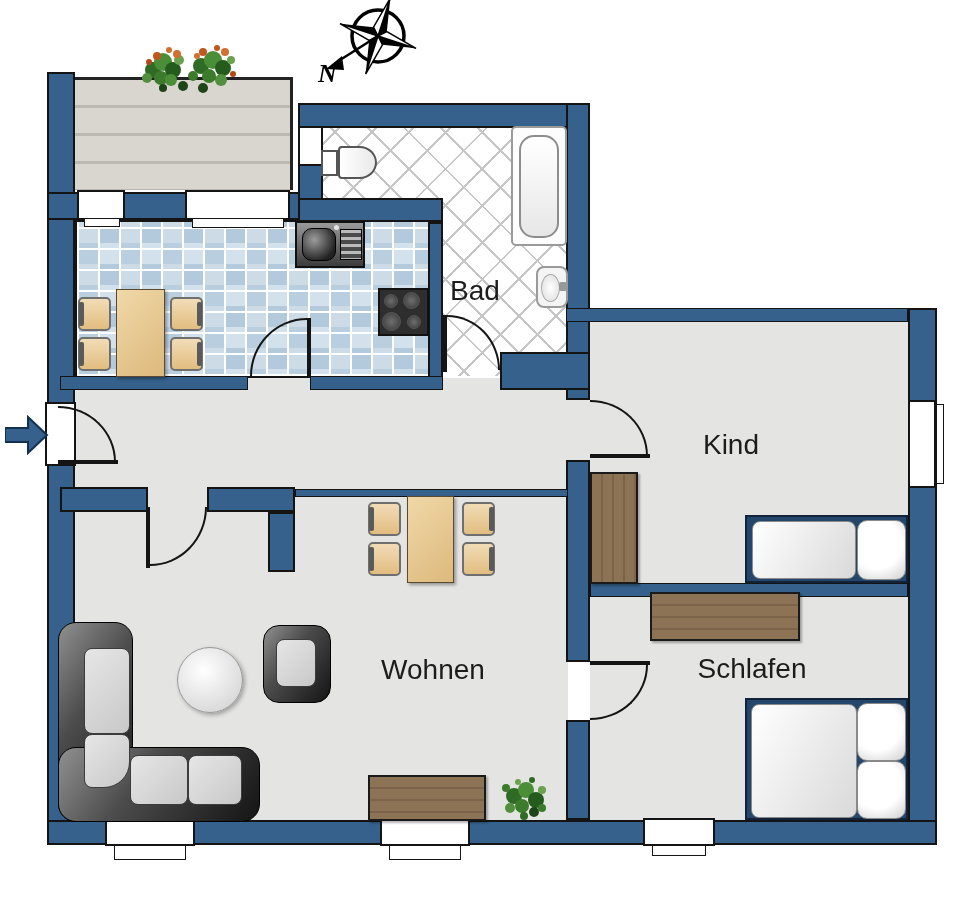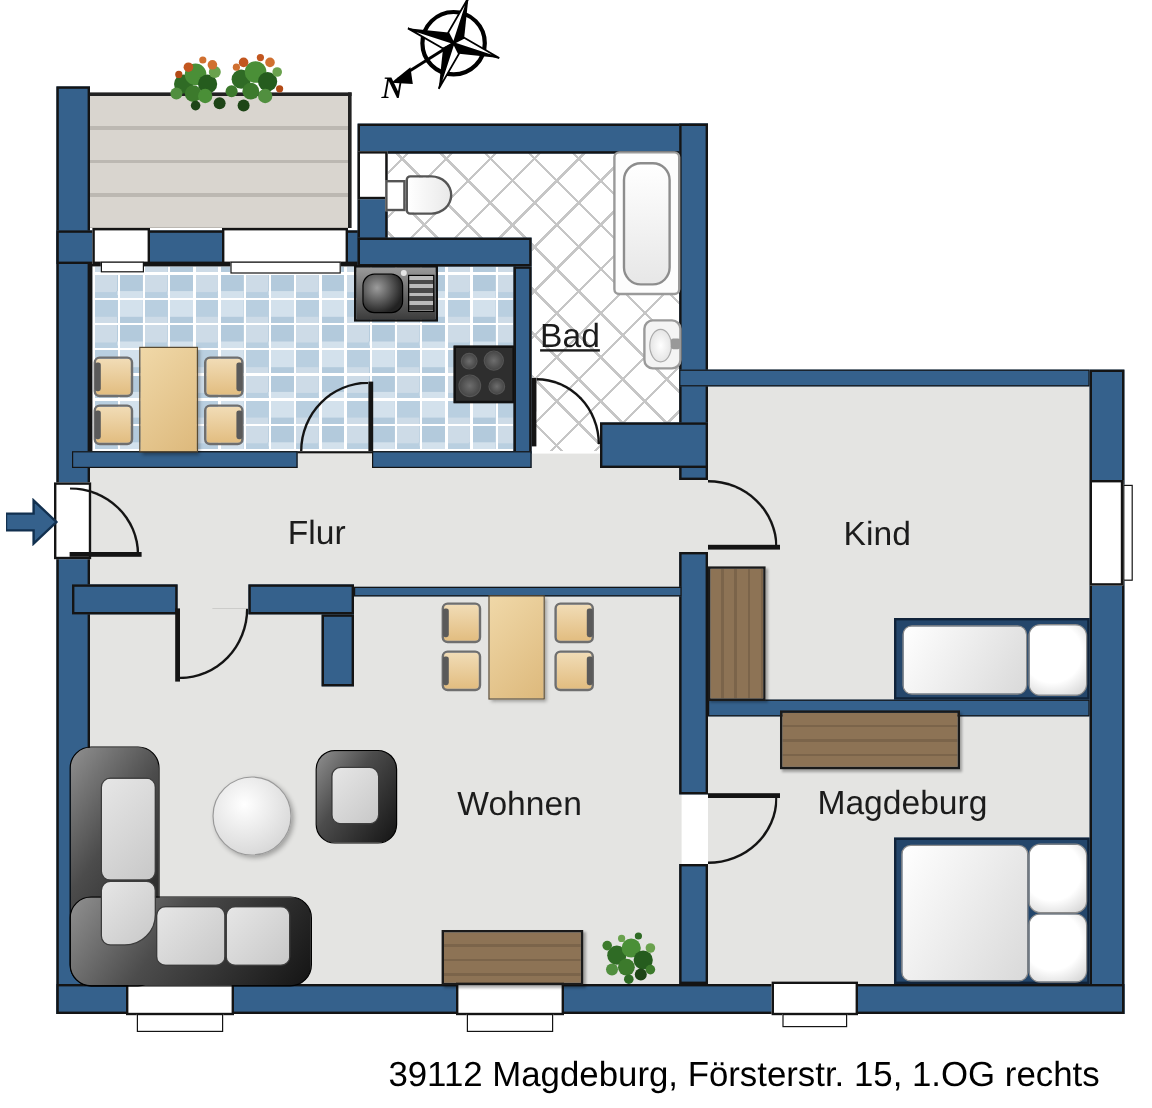--- a/index.html
+++ b/index.html
@@ -270,21 +270,19 @@
       <text x="2" y="82" font-size="26" font-style="italic" font-weight="bold" font-family="Liberation Serif, serif">N</text>
     </svg>
   </div>
 
   <div class="abs" style="left:5px;top:415px;width:44px;height:40px;z-index:6;">
     <svg width="44" height="40" viewBox="0 0 44 40">
       <polygon points="0,13 23,13 23,2 42,20 23,38 23,27 0,27" fill="#35618c" stroke="#12304f" stroke-width="2"></polygon>
     </svg>
   </div>
 
-  <div class="room-label" style="left:395px;top:264px;width:160px;text-decoration:underline;">Bad</div>
-  <div class="room-label" style="left:184px;top:428px;width:160px;">Flur</div>
+  <div class="room-label" style="left:395px;top:275px;width:160px;">Bad</div>
   <div class="room-label" style="left:353px;top:654px;width:160px;">Wohnen</div>
   <div class="room-label" style="left:651px;top:429px;width:160px;">Kind</div>
-  <div class="room-label" style="left:672px;top:653px;width:160px;">Magdeburg</div>
-
-  <div class="caption" style="left:280px;top:880px;width:680px;">39112 Magdeburg, Försterstr. 15,  1.OG rechts</div>
+  <div class="room-label" style="left:672px;top:653px;width:160px;">Schlafen</div>
+
 
 </div>
 
 </body></html>

